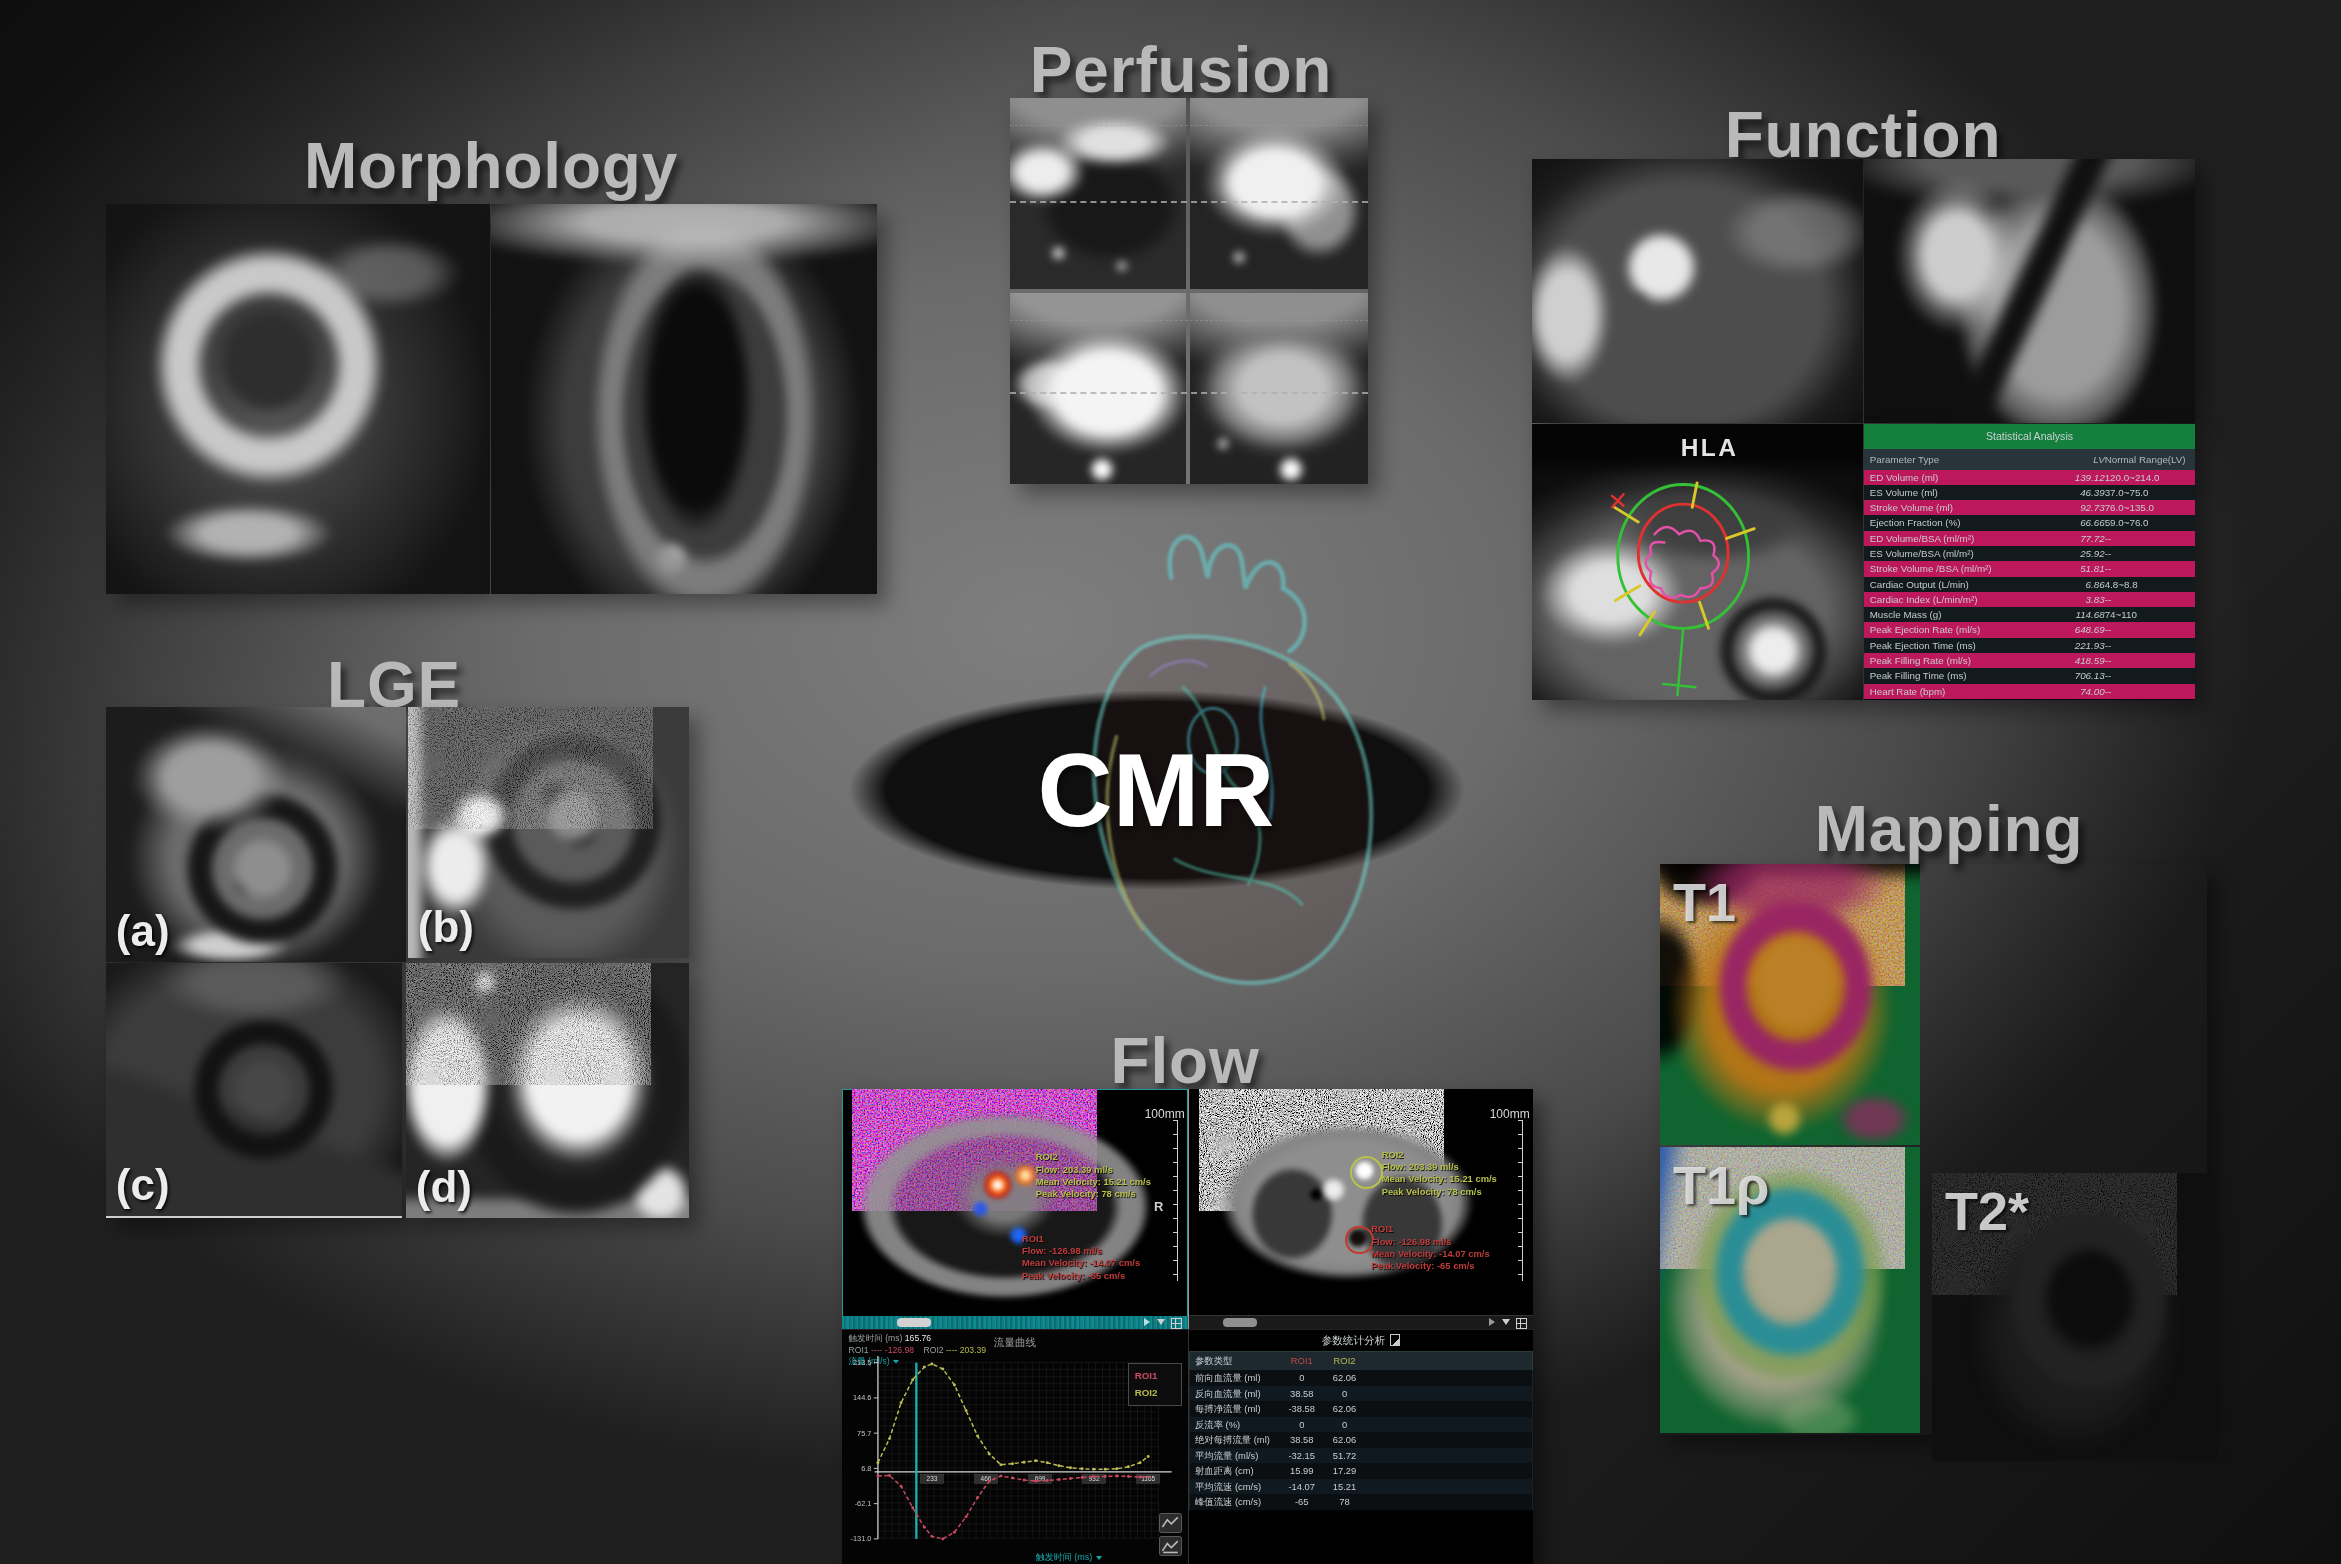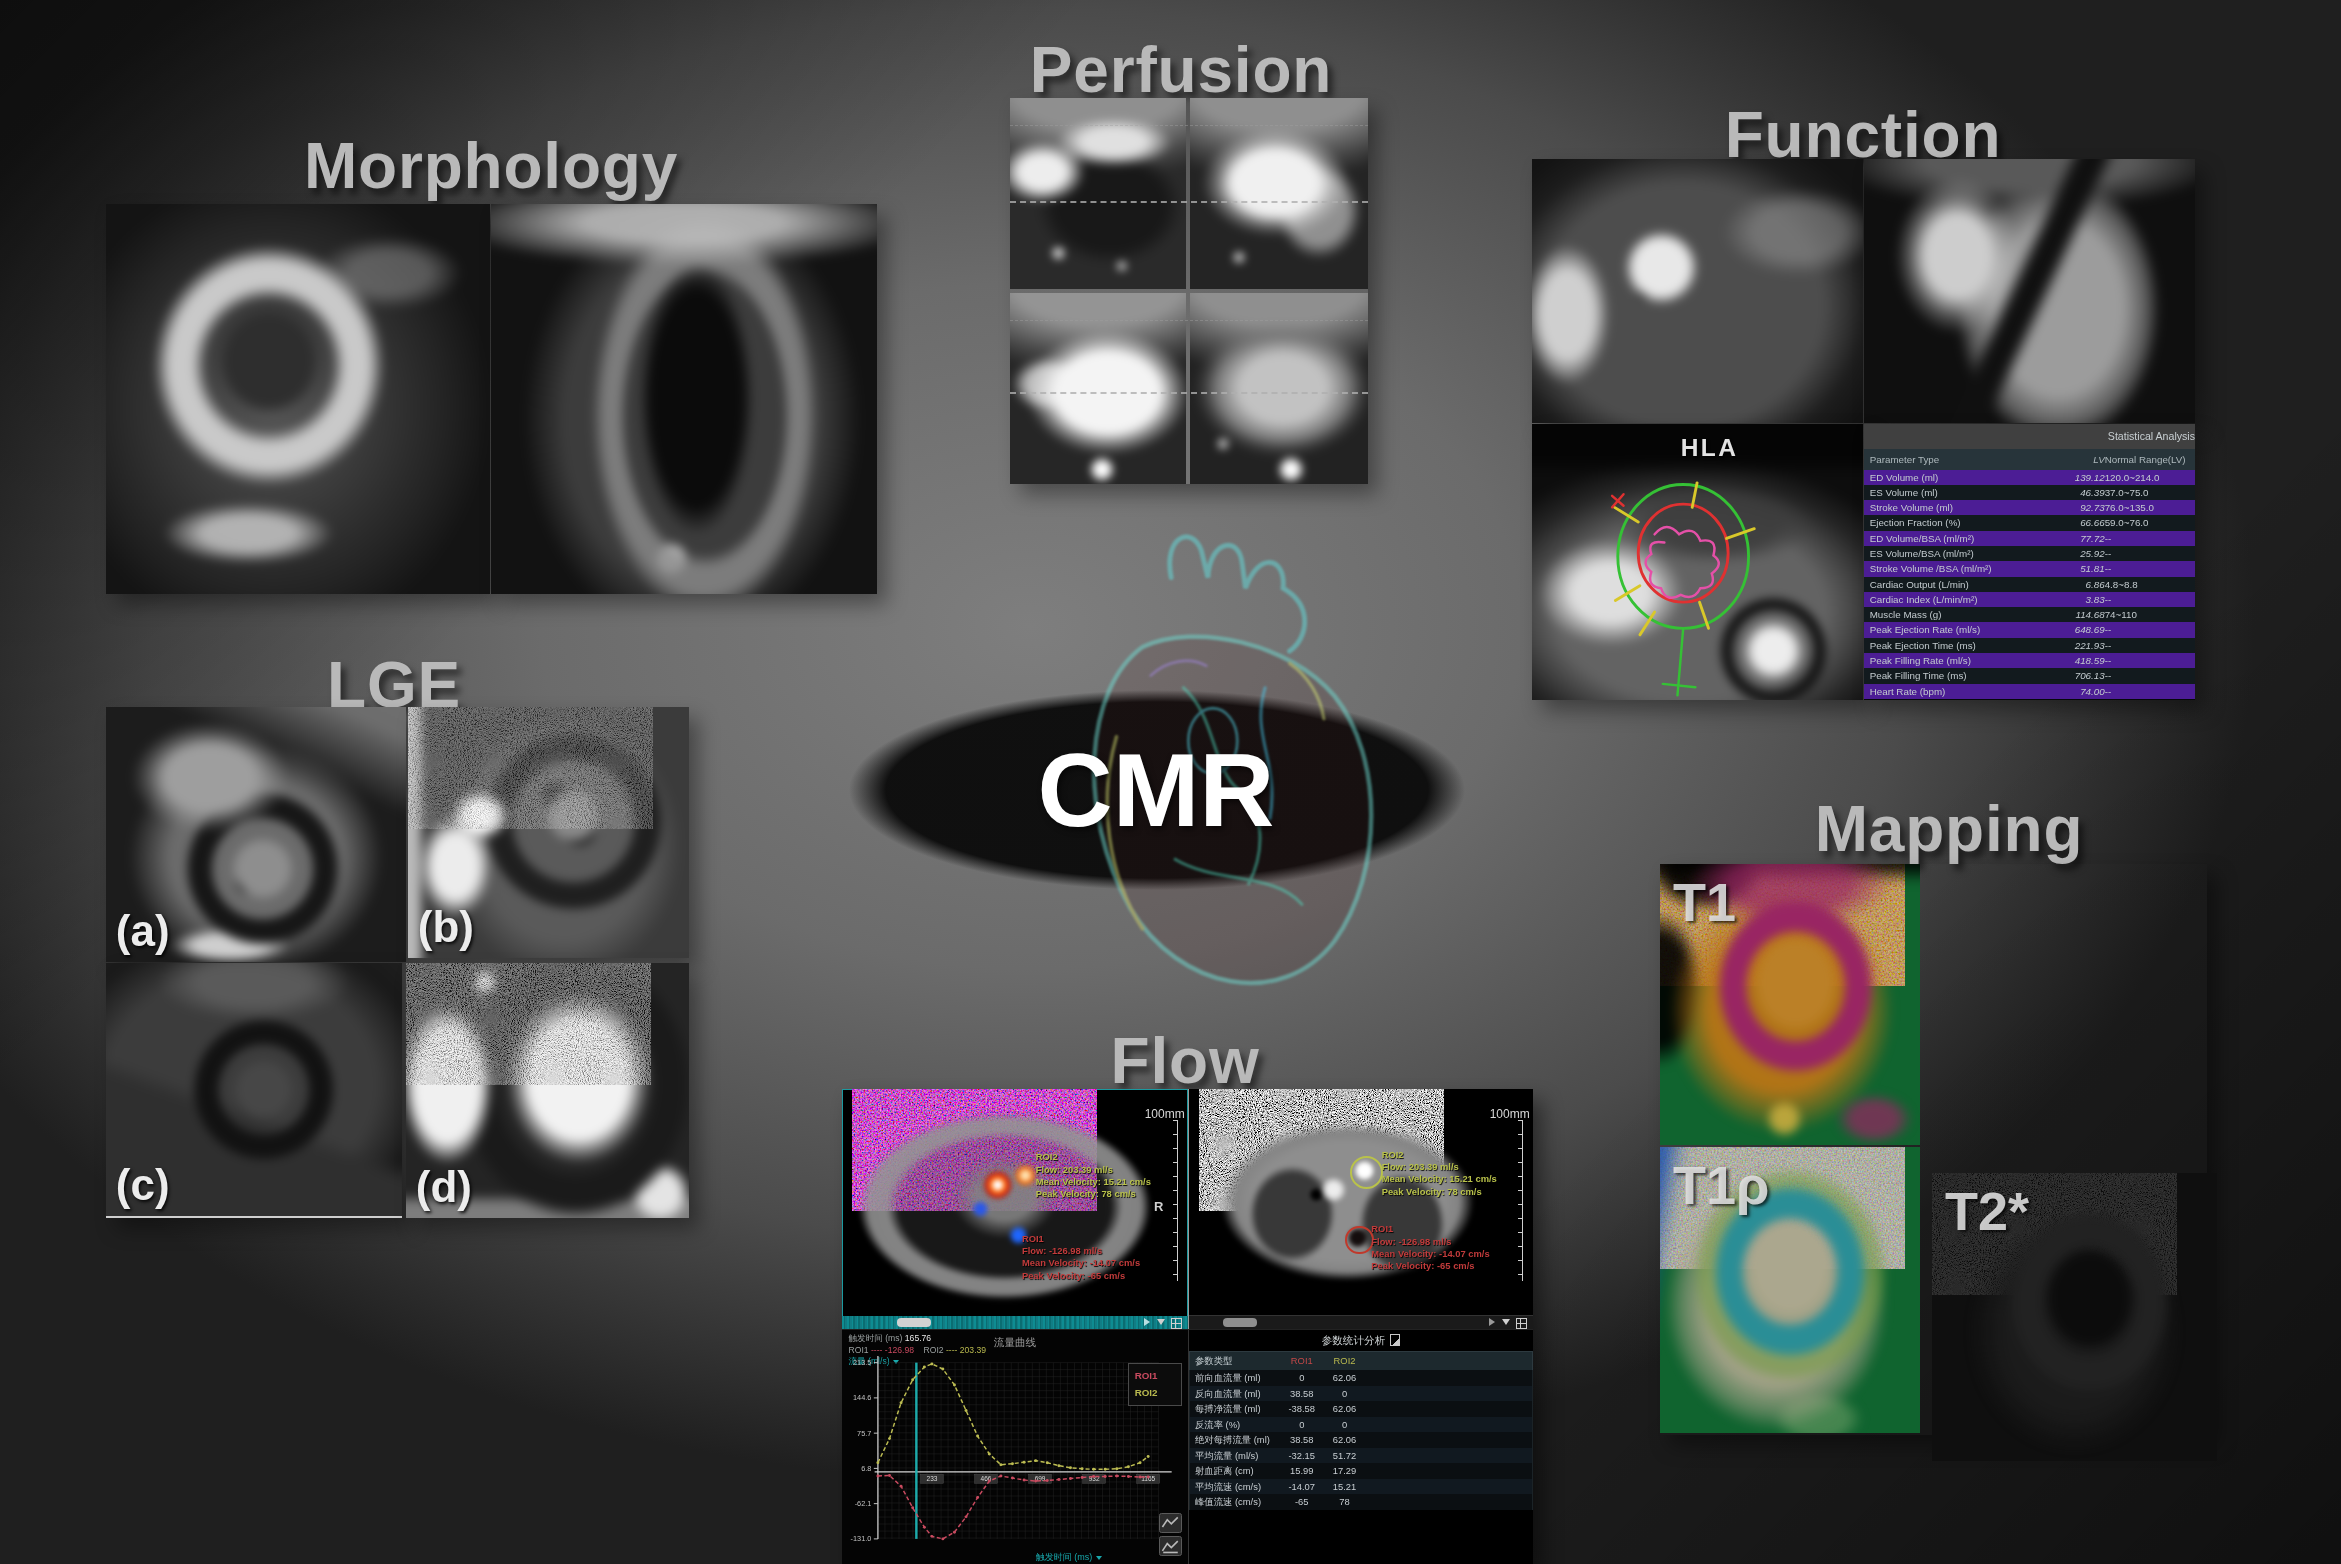--- a/index.html
+++ b/index.html
@@ -93,23 +93,23 @@
     radial-gradient(ellipse 91px 67px at 26% 60%, #dedede 0 42%, rgba(222,222,222,.4) 64%, rgba(0,0,0,0) 80%),
     radial-gradient(circle 42px at 71% 79%, #ededed 0 48%, rgba(237,237,237,.35) 64%, rgba(0,0,0,0) 78%),
     radial-gradient(circle 54px at 71% 79%, rgba(0,0,0,0) 0 72%, #141414 78% 94%, rgba(0,0,0,0) 100%),
     radial-gradient(ellipse 122px 49px at 55% 38%, rgba(60,60,60,.9) 0 50%, rgba(0,0,0,0) 80%),
     radial-gradient(ellipse 269px 180px at 48% 66%, #636363 0 50%, #252525 72%, rgba(0,0,0,0) 86%);}
   #hla-label{left:0;right:0;top:9.8px;text-align:center;font-size:24.5px;letter-spacing:2.4px;color:#e3e3e3;margin-left:24px;}
   #contours{position:absolute;inset:0;}
 
   
   #func-table{left:1864px;top:424px;width:331px;height:276px;position:absolute;background:#05080a;box-shadow:9.8px 11.4px 19.6px rgba(0,0,0,.38);font-size:9.8px;}
-  #func-table .ttl{height:24.5px;line-height:24.5px;text-align:right;background:#404040;color:#c8cfd2;font-size:10.6px;}
+  #func-table .ttl{height:24.5px;line-height:24.5px;text-align:center;background:#15803d;color:#c8cfd2;font-size:10.6px;}
   #func-head{height:21px;line-height:21px;background:#27343a;color:#aeb9bd;}
-  .frow{height:15.3px;line-height:15.3px;background:#4c1d95;color:#c3cbcf;}
+  .frow{height:15.3px;line-height:15.3px;background:#be185d;color:#c3cbcf;}
   .frow.alt{background:#121a1e;}
   .fc{display:inline-block;vertical-align:top;overflow:hidden;white-space:nowrap;}
   .fc0{width:52%;text-align:left;padding-left:5.7px;}
   .fc1{width:19%;text-align:right;font-style:italic;}
   .fc2{width:27%;}
 
   
   #lge-a{left:106px;top:707px;width:300px;height:255px;}
   #lge-a .paint{background-color:#1c1c1c;background-image:
     radial-gradient(ellipse 98px 69px at 36% 30%, #9e9e9e 0 45%, rgba(158,158,158,.35) 65%, rgba(0,0,0,0) 80%),

